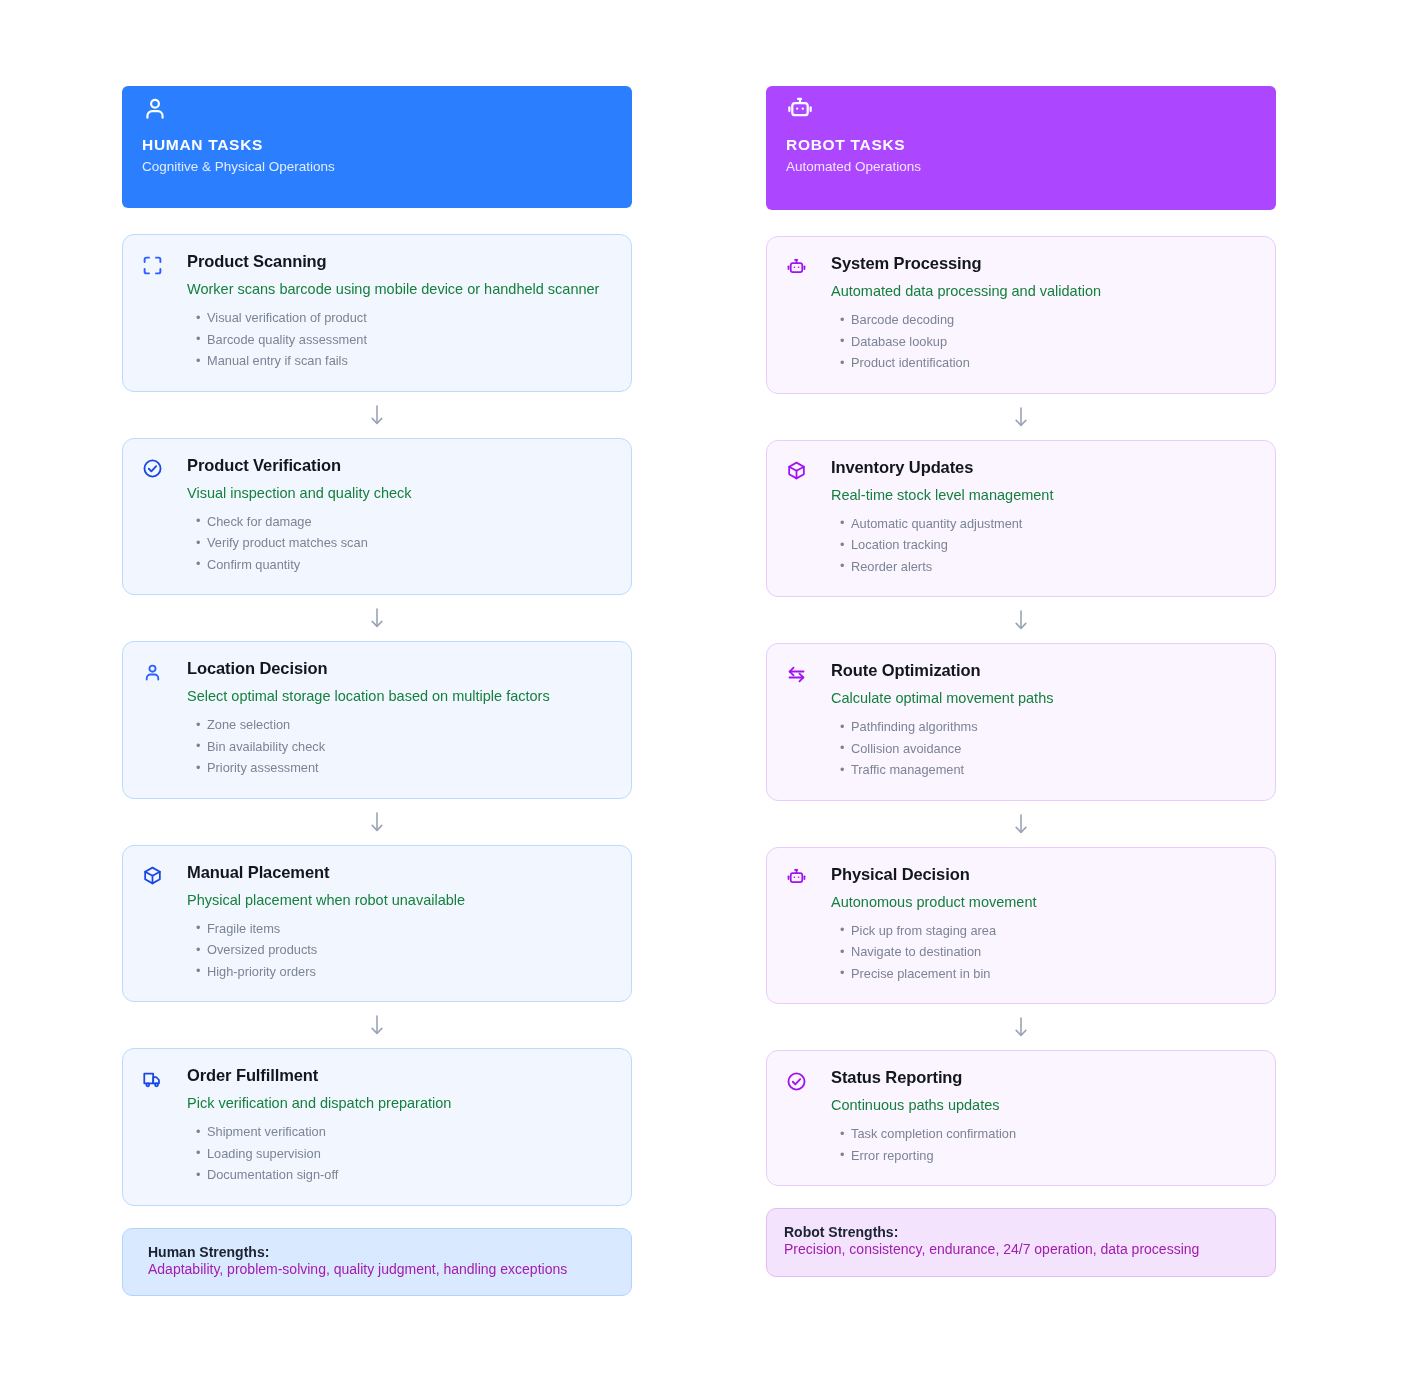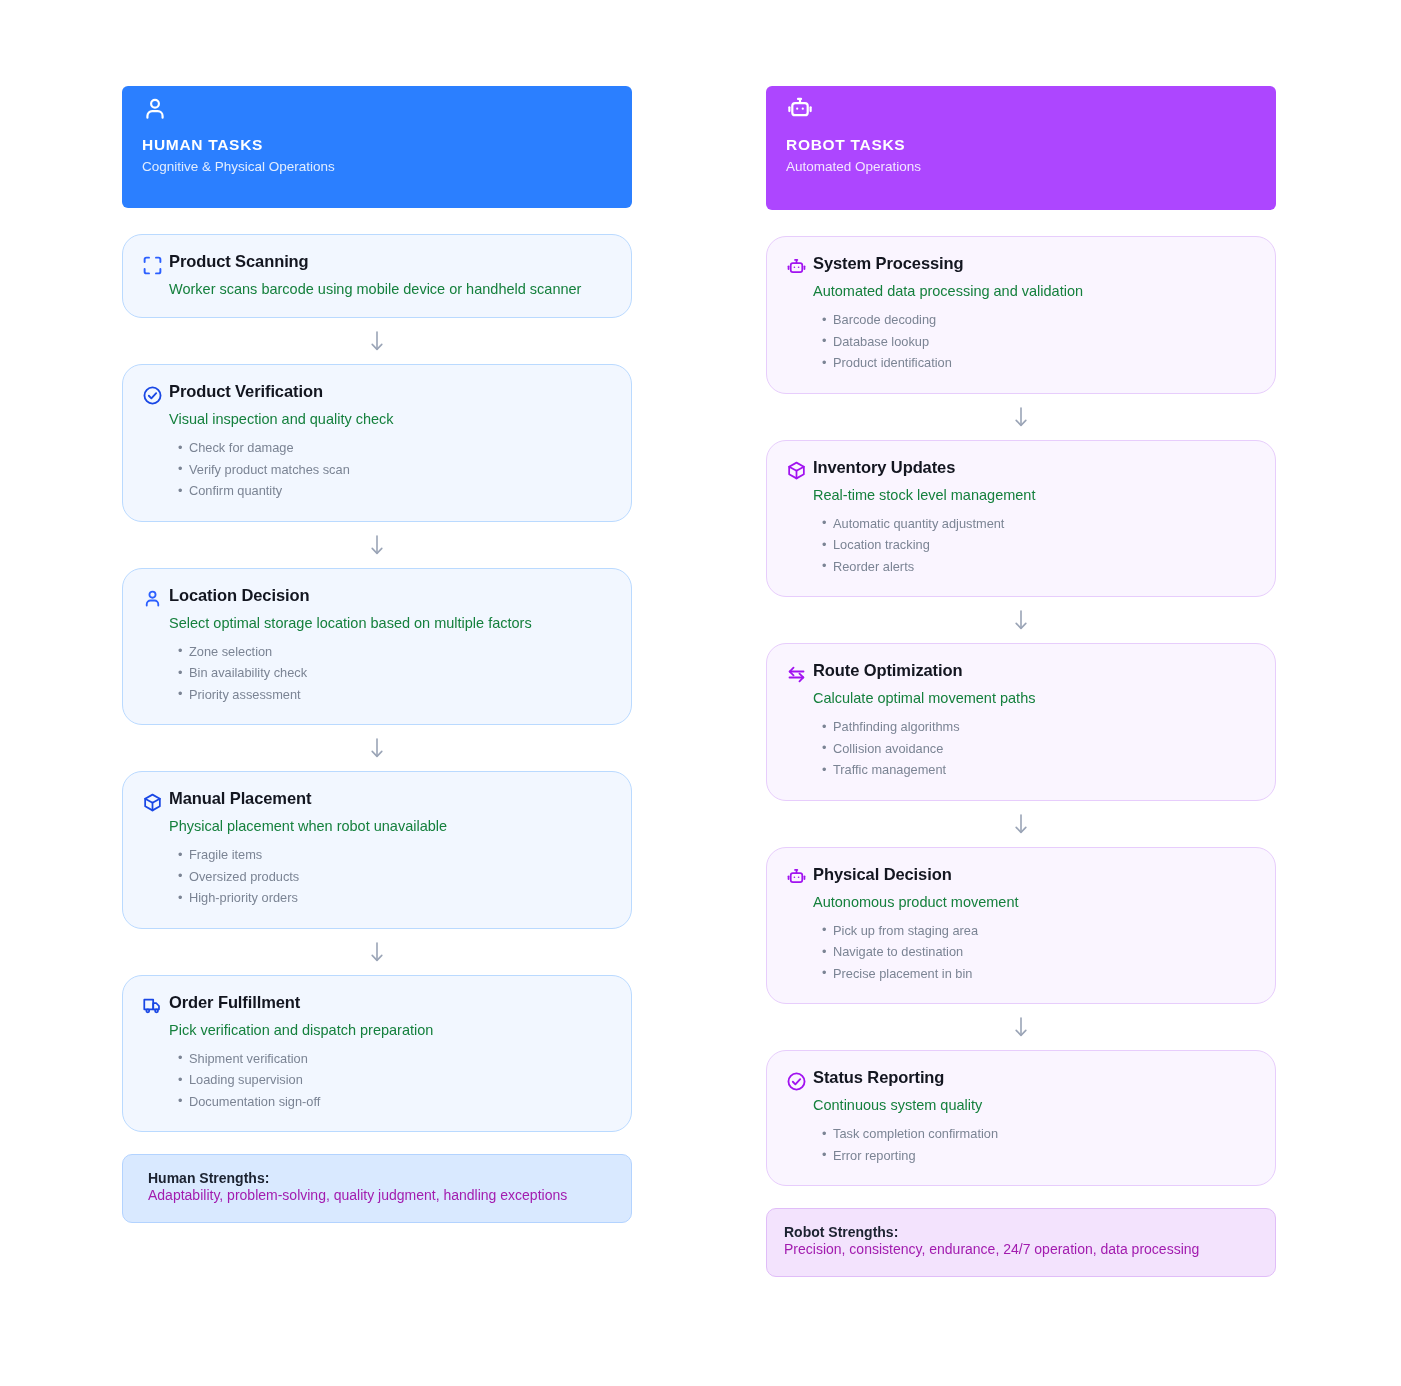--- a/index.html
+++ b/index.html
@@ -54,25 +54,25 @@
   .col-header .hdr-sub {
     margin-top: 7px;
     font-size: 13.5px;
     font-weight: 400;
     color: rgba(255,255,255,0.86);
     line-height: 1.1;
   }
 
   
   .card {
-    border-radius: 20px;
+    border-radius: 12px;
     box-sizing: border-box;
     padding: 17px 18px 19px 18px;
     display: flex;
-    gap: 6px;
+    gap: 24px;
     align-items: flex-start;
   }
   .card.human {
     background: #f2f7ff;
     border: 1px solid #badaff;
   }
   .card.robot {
     background: #faf5ff;
     border: 1px solid #e7cdfc;
   }
@@ -181,20 +181,25 @@
         <svg width="21" height="21" viewBox="0 0 24 24" fill="none" stroke="#2b5fff" stroke-width="2.2" stroke-linecap="round" stroke-linejoin="round">
           <path d="M3 8V5a2 2 0 0 1 2-2h3"></path>
           <path d="M16 3h3a2 2 0 0 1 2 2v3"></path>
           <path d="M21 16v3a2 2 0 0 1-2 2h-3"></path>
           <path d="M8 21H5a2 2 0 0 1-2-2v-3"></path>
         </svg>
       </span>
       <div class="card-body">
         <div class="card-title">Product Scanning</div>
         <div class="card-desc">Worker scans barcode using mobile device or handheld scanner</div>
+        <ul class="bullets">
+          <li>Visual verification of product</li>
+          <li>Barcode quality assessment</li>
+          <li>Manual entry if scan fails</li>
+        </ul>
       </div>
     </div>
 
     <div class="connector">
       <svg width="16" height="22" viewBox="0 0 16 22" fill="none" stroke="#9aa4b6" stroke-width="1.6" stroke-linecap="round" stroke-linejoin="round">
         <path d="M8 2v17"></path>
           <path d="M3.2 14.4L8 19.4l4.8-5"></path>
       </svg>
     </div>
 
@@ -437,21 +442,21 @@
 
     <div class="card robot">
       <span class="card-icon">
         <svg width="21" height="21" viewBox="0 0 24 24" fill="none" stroke="#a112f0" stroke-width="2.1" stroke-linecap="round" stroke-linejoin="round">
           <circle cx="12" cy="12" r="9.2"></circle>
           <path d="M7.8 12.3l2.9 2.9 5.5-5.9"></path>
         </svg>
       </span>
       <div class="card-body">
         <div class="card-title">Status Reporting</div>
-        <div class="card-desc">Continuous system quality</div>
+        <div class="card-desc">Continuous paths updates</div>
         <ul class="bullets">
           <li>Task completion confirmation</li>
           <li>Error reporting</li>
         </ul>
       </div>
     </div>
 
     <div class="spacer-22"></div>
 
     <div class="strengths robot">

